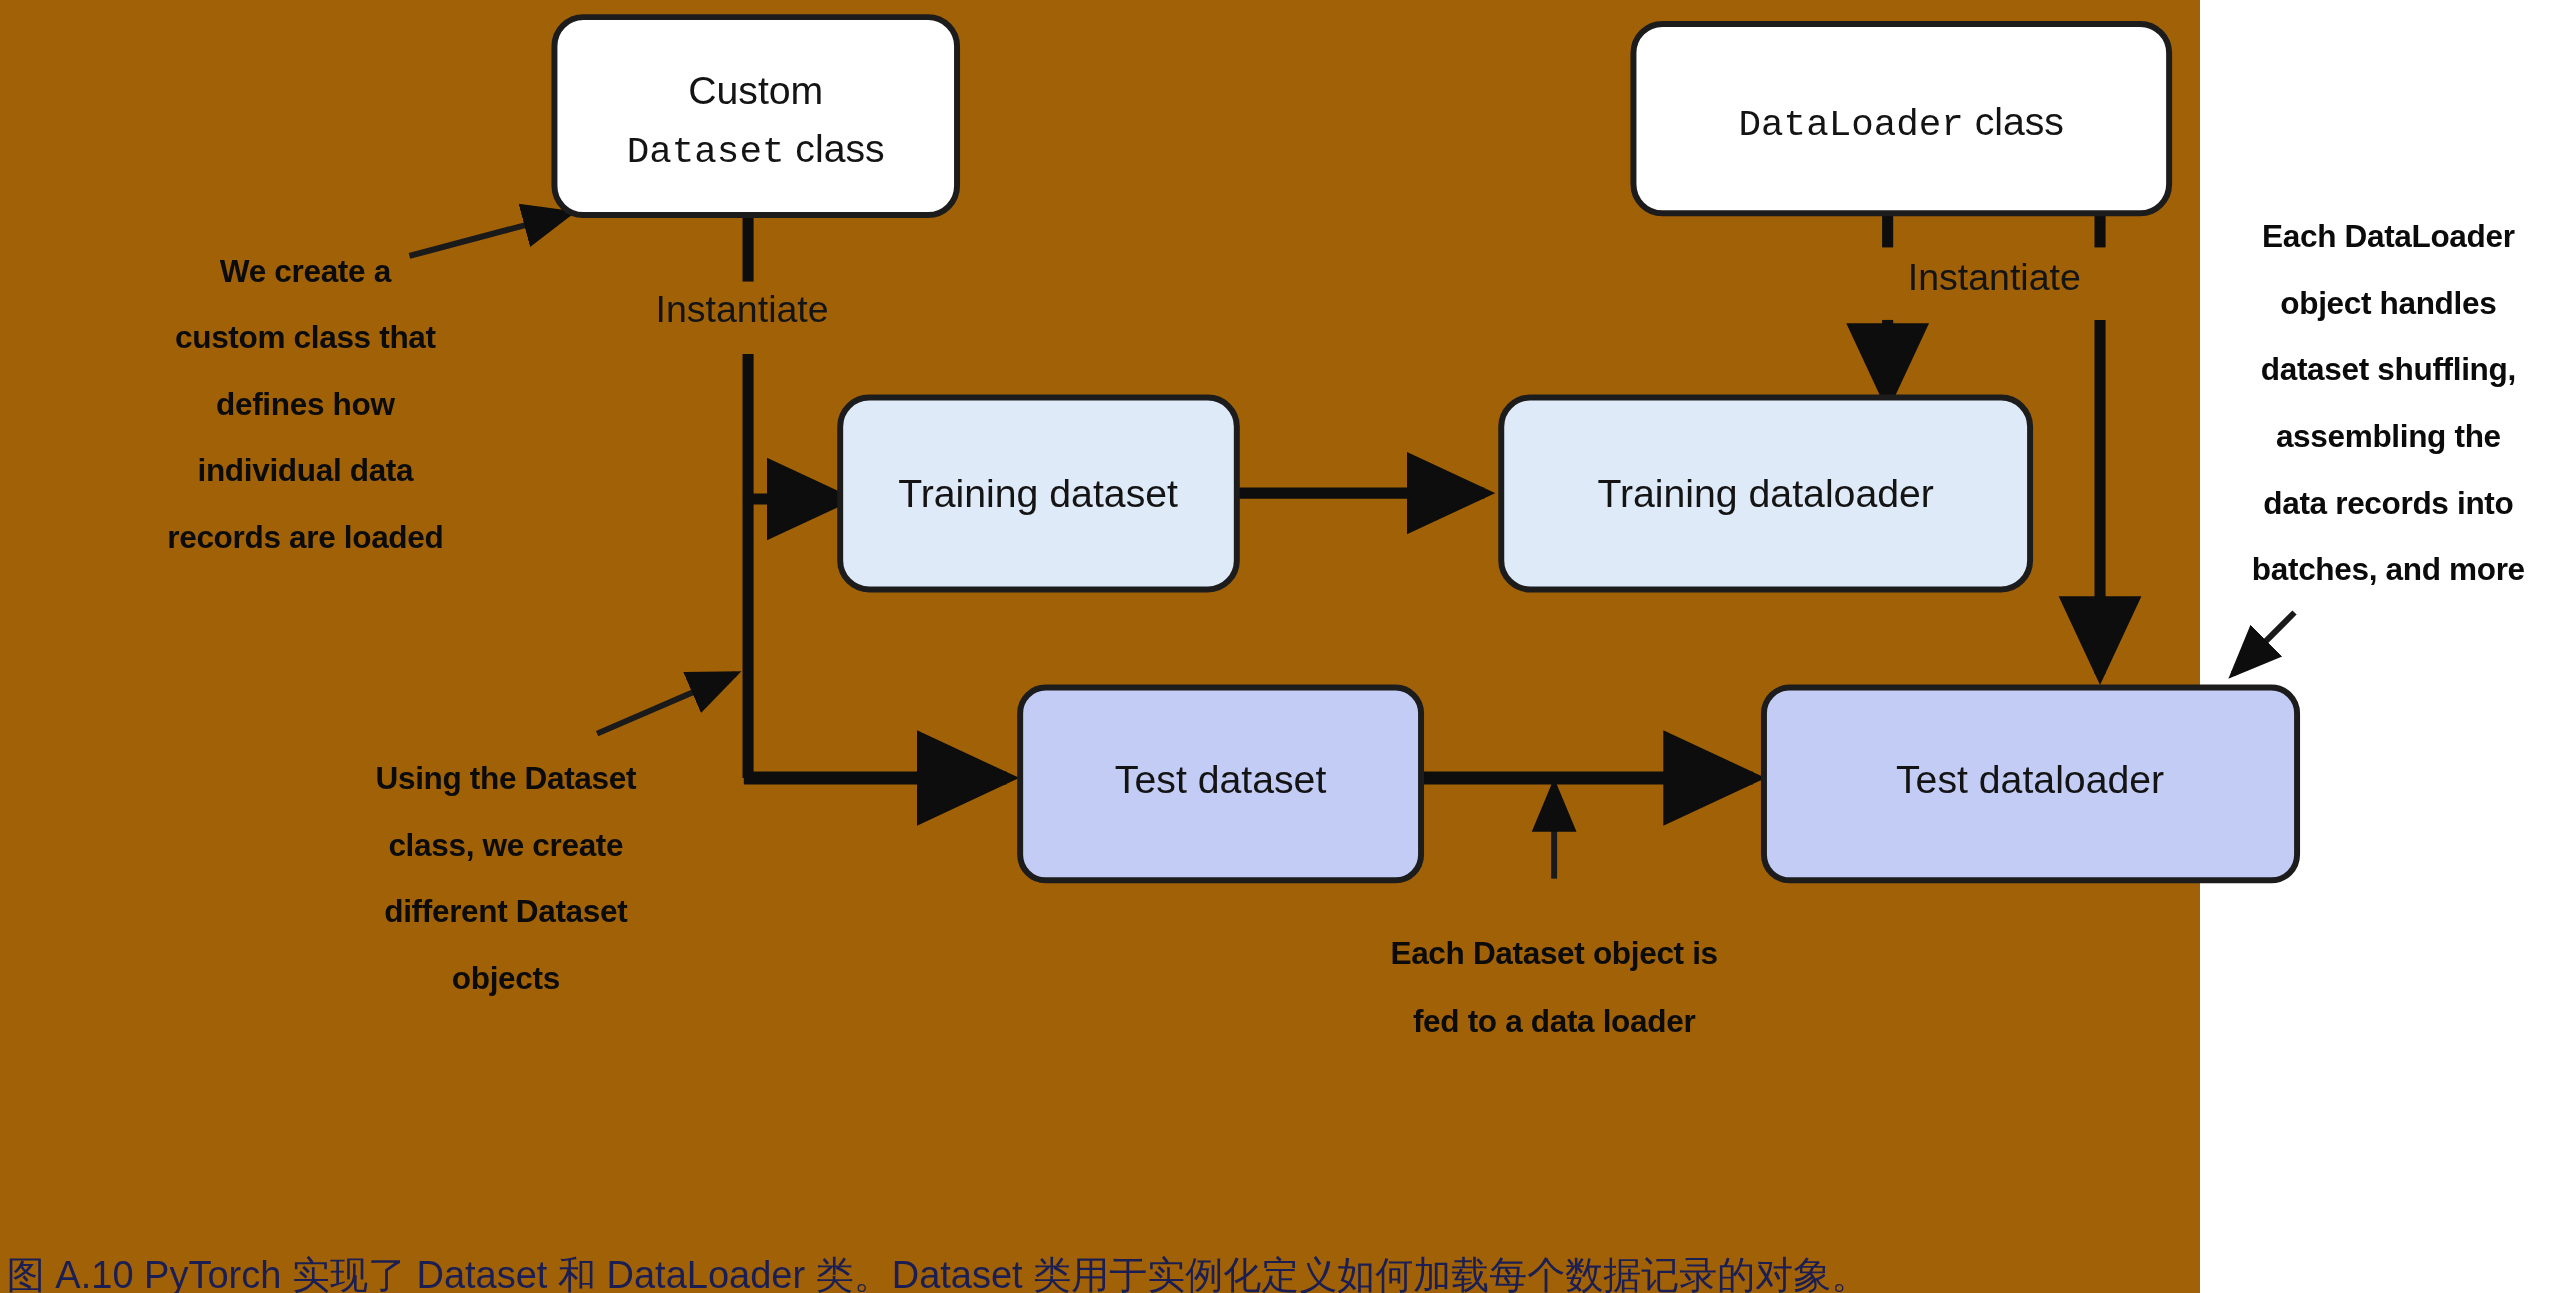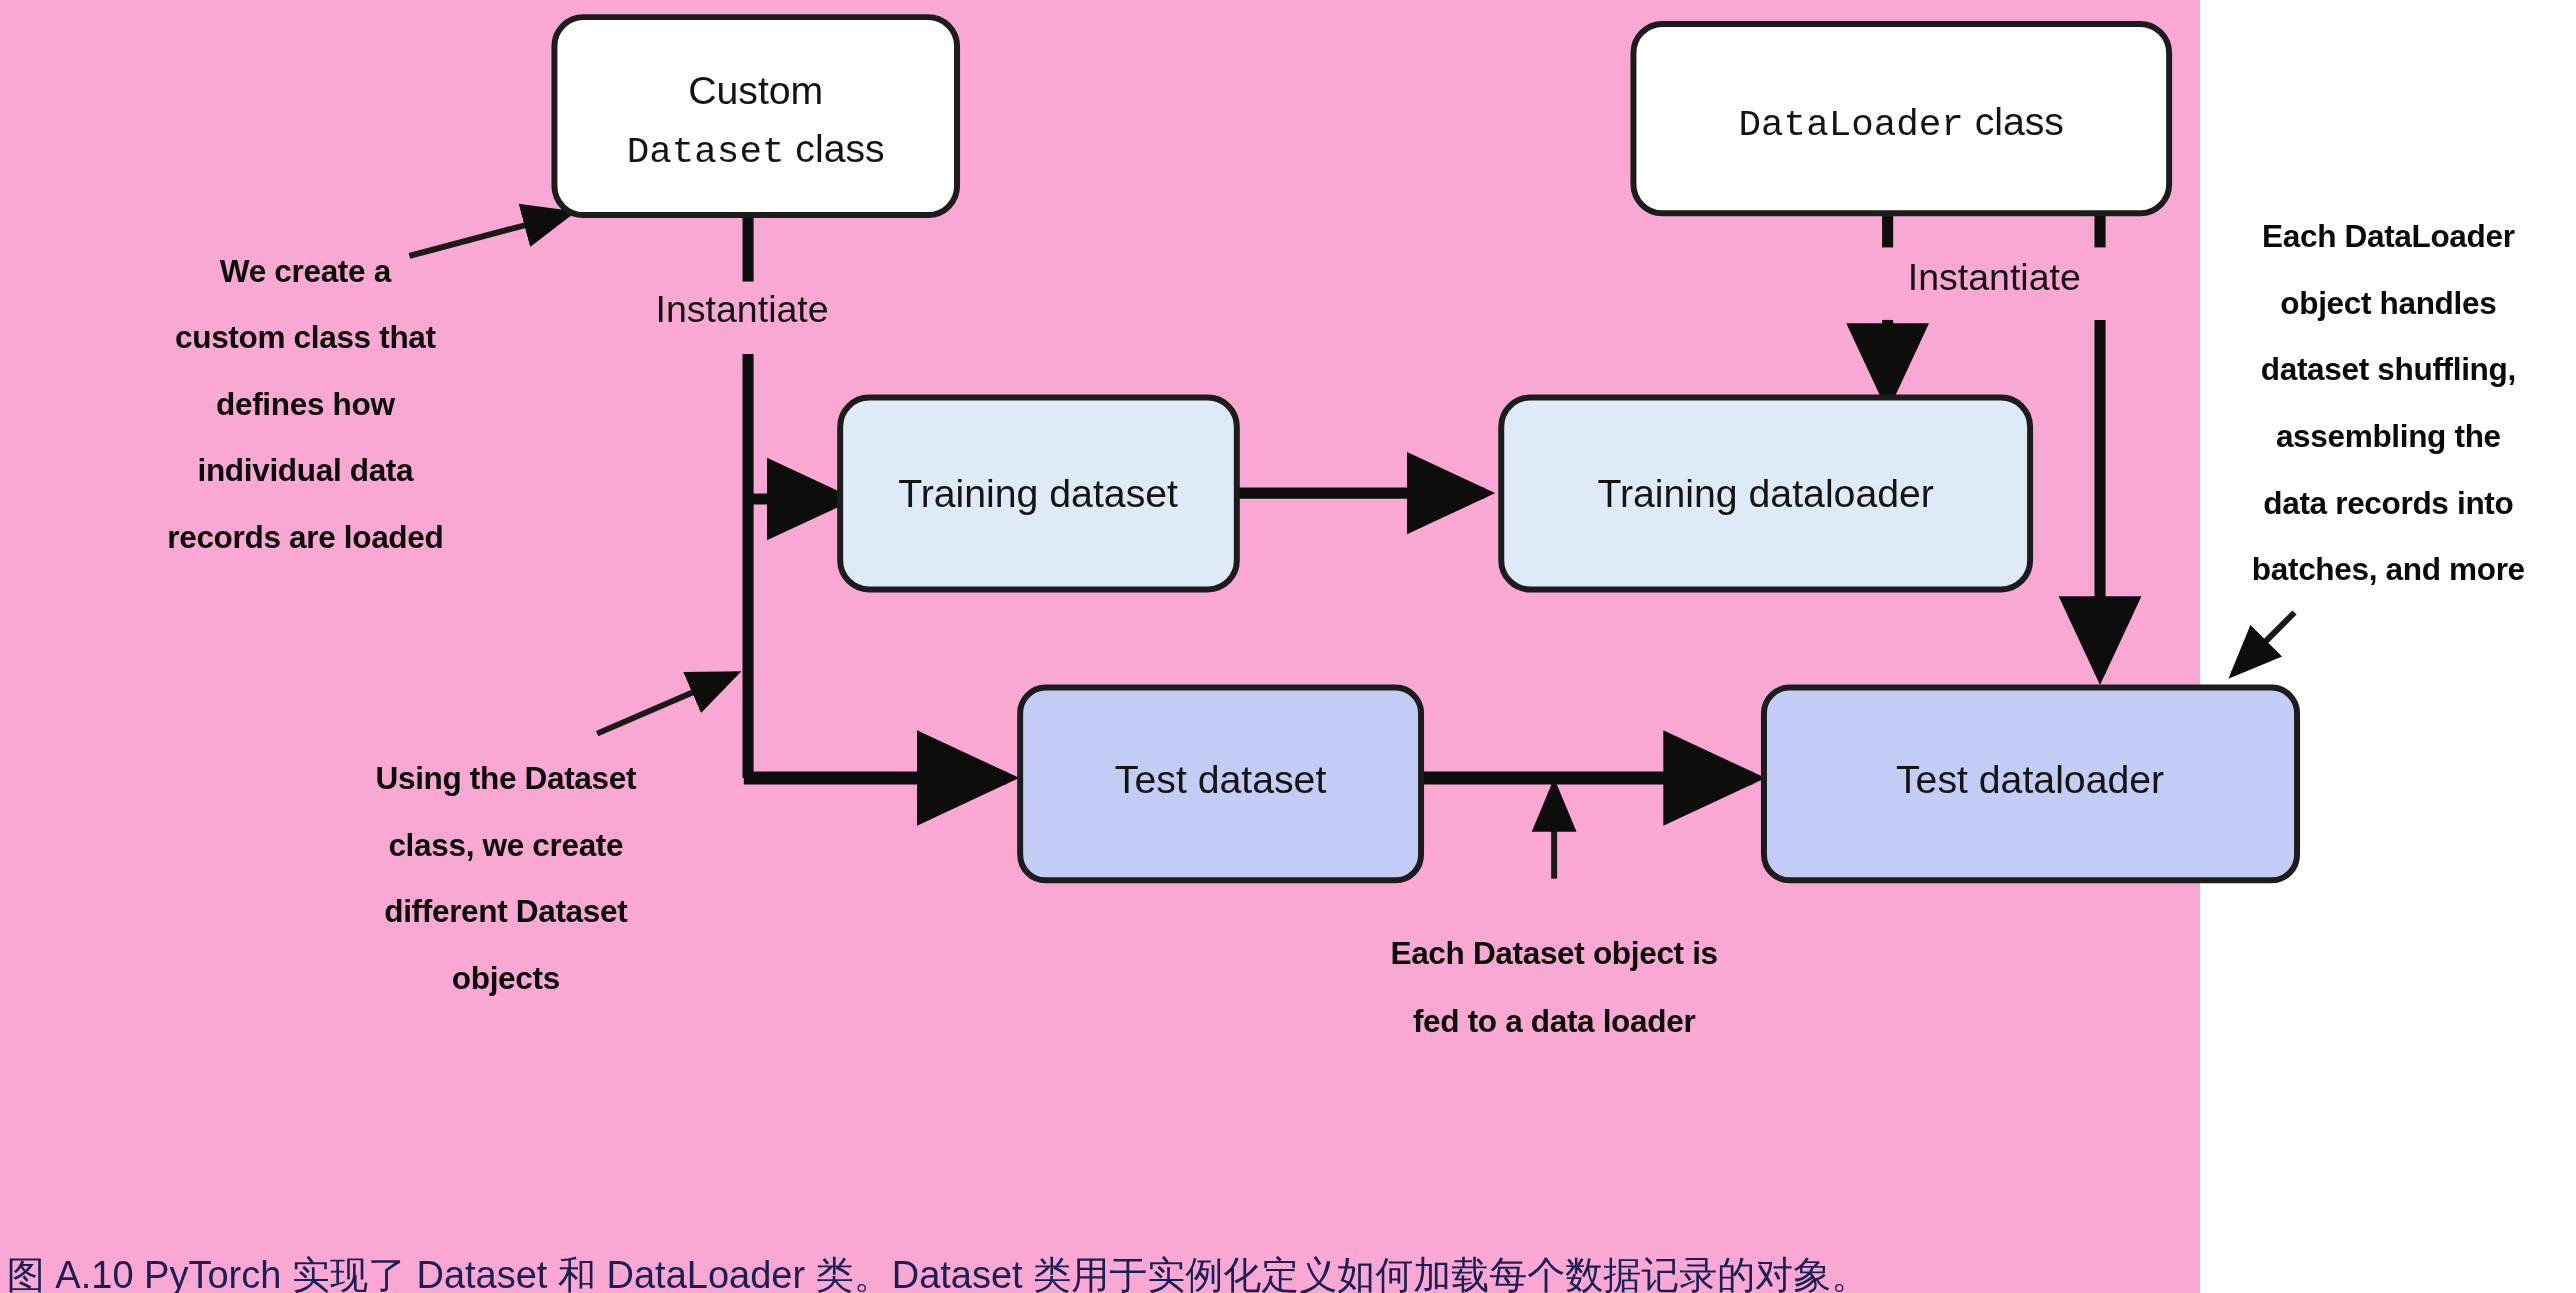--- a/index.html
+++ b/index.html
@@ -10,21 +10,21 @@
   body {
     width: 2576px;
     height: 1293px;
     font-family: "Liberation Sans", sans-serif;
     overflow: hidden;
   }
   #page {
     position: relative;
     width: 2200px;
     height: 1293px;
-    background: #f9a8d4;
+    background: #a16207;
   }
   #diagram {
     position: absolute;
     left: 0;
     top: 0;
     width: 2576px;
     height: 1109px;
   }
   .node-label {
     font-family: "Liberation Sans", sans-serif;

